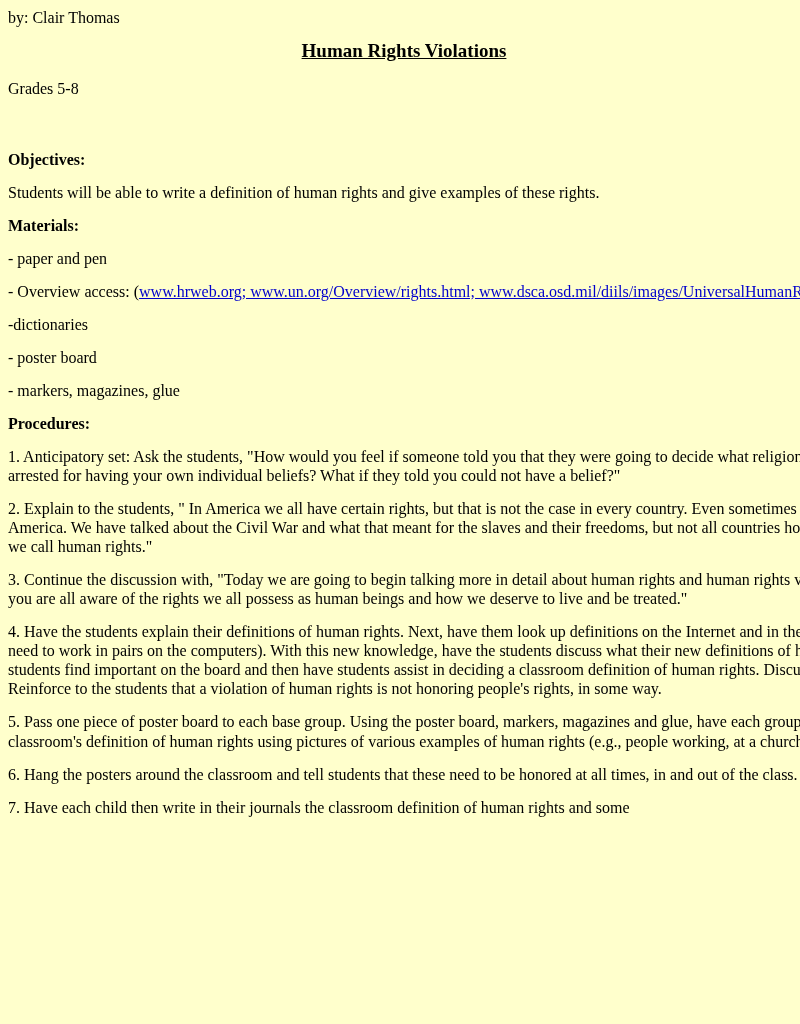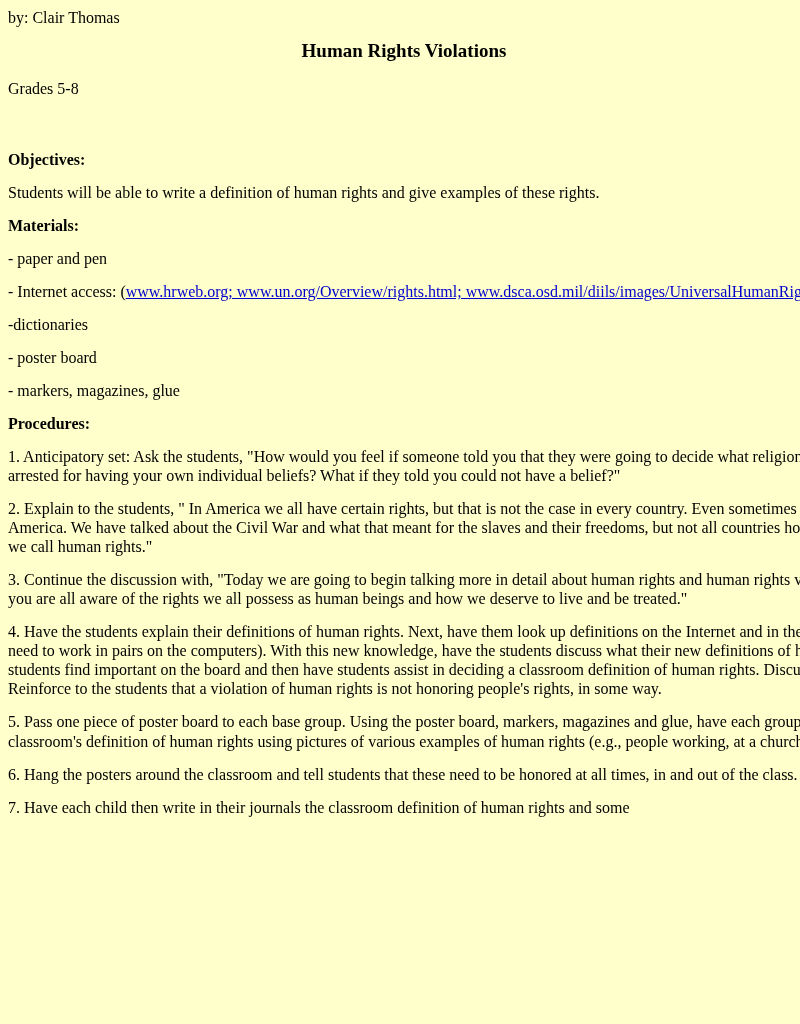--- a/index.html
+++ b/index.html
@@ -30,20 +30,21 @@
     margin-bottom: 13px;
   }
   h1.doc-title {
     font-size: 19px;
     font-weight: bold;
     text-align: center;
     margin: 0 0 16px 0;
     padding: 0;
     width: 792px;        
     line-height: 1.2;
+    text-decoration: underline;
   }
   .spacer {
     height: 38px;
   }
   .section-head {
     font-weight: bold;
     margin: 0 0 14px 0;
   }
   a.doc-link {
     color: #0000cc;
@@ -66,21 +67,21 @@
 
   <div class="spacer"></div>
 
   <p class="section-head">Objectives:</p>
   <p class="body-para">Students will be able to write a definition of human rights and give examples of these rights.</p>
 
   <p class="section-head">Materials:</p>
 
   <p class="body-para">- paper and pen</p>
 
-  <p class="body-para"><span>- Internet access: (</span><a class="doc-link" href="#">www.hrweb.org; www.un.org/Overview/rights.html; www.dsca.osd.mil/diils/images/UniversalHumanRights/sld001.htm</a></p>
+  <p class="body-para"><span>- Overview access: (</span><a class="doc-link" href="#">www.hrweb.org; www.un.org/Overview/rights.html; www.dsca.osd.mil/diils/images/UniversalHumanRights/sld001.htm</a></p>
 
   <p class="body-para">-dictionaries</p>
   <p class="body-para">- poster board</p>
   <p class="body-para">- markers, magazines, glue</p>
 
   <p class="section-head">Procedures:</p>
 
   <p class="body-para">1. Anticipatory set: Ask the students, "How would you feel if someone told you that they were going to decide what religion you were? What if you were arrested for having your own individual beliefs? What if they told you could not have a belief?"</p>
   <p class="body-para">2. Explain to the students, " In America we all have certain rights, but that is not the case in every country. Even sometimes our rights are violated in America. We have talked about the Civil War and what that meant for the slaves and their freedoms, but not all countries honor these freedoms and rights we call human rights."</p>
   <p class="body-para">3. Continue the discussion with, "Today we are going to begin talking more in detail about human rights and human rights violations. This is important so you are all aware of the rights we all possess as human beings and how we deserve to live and be treated."</p>

